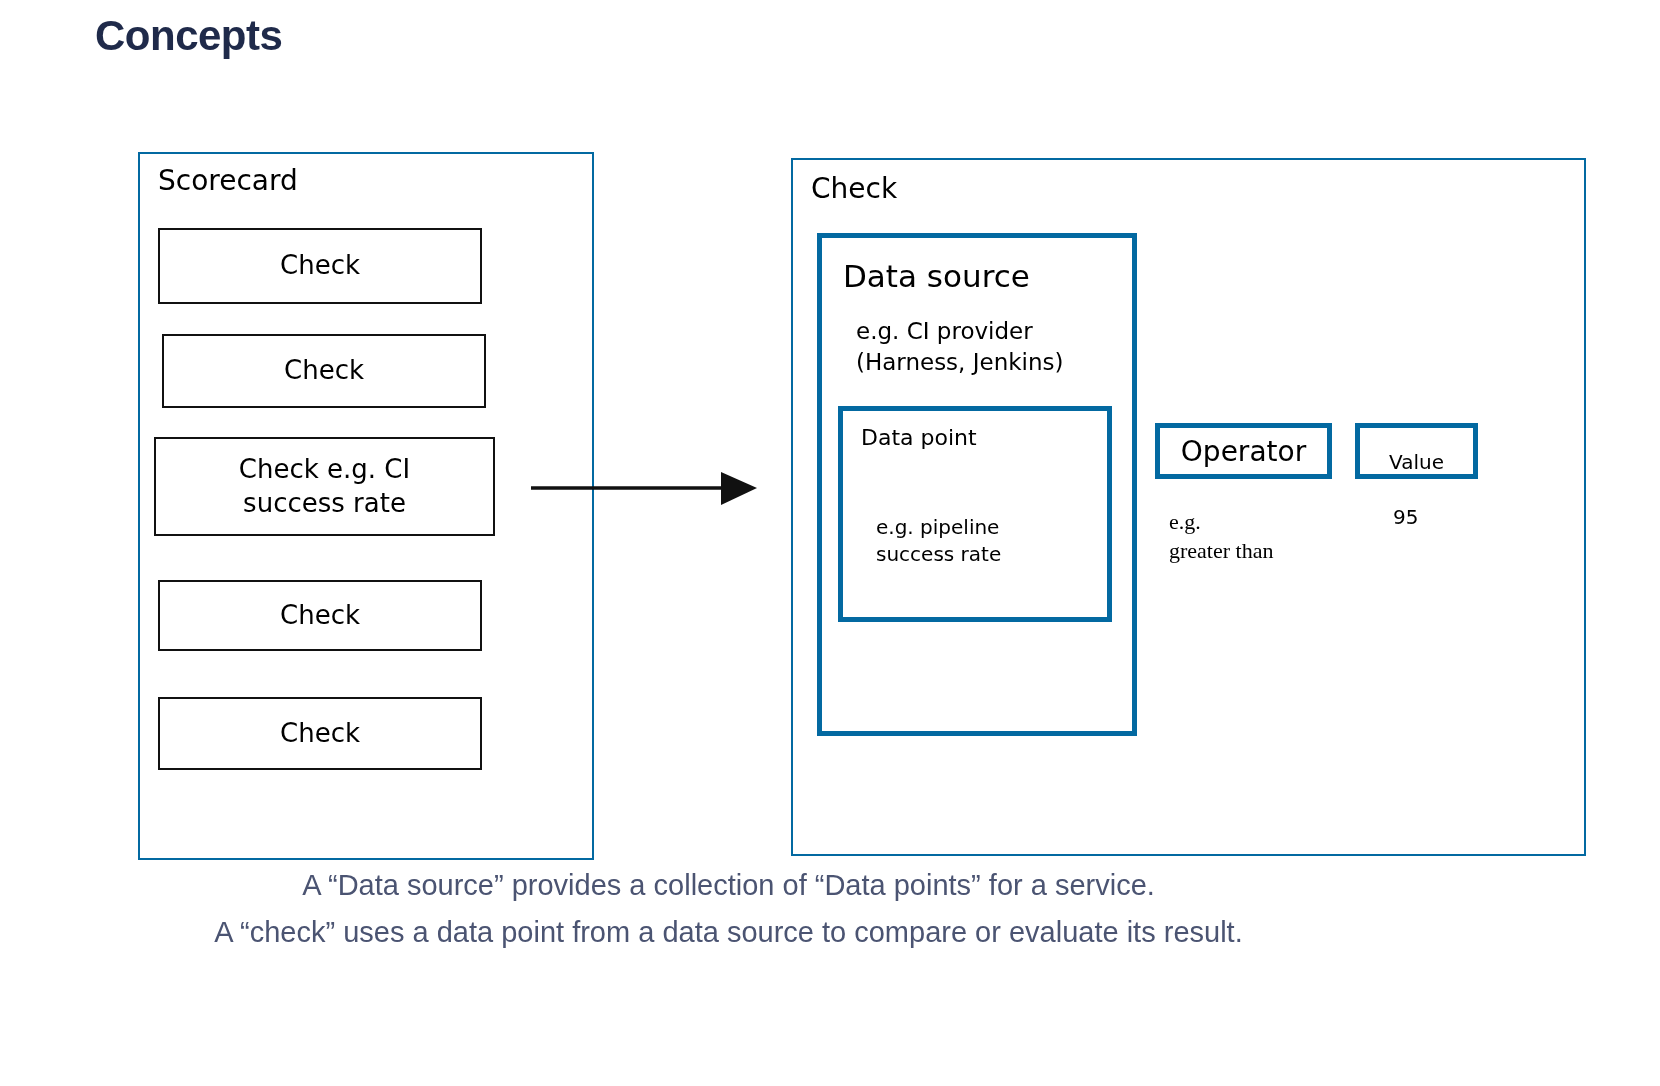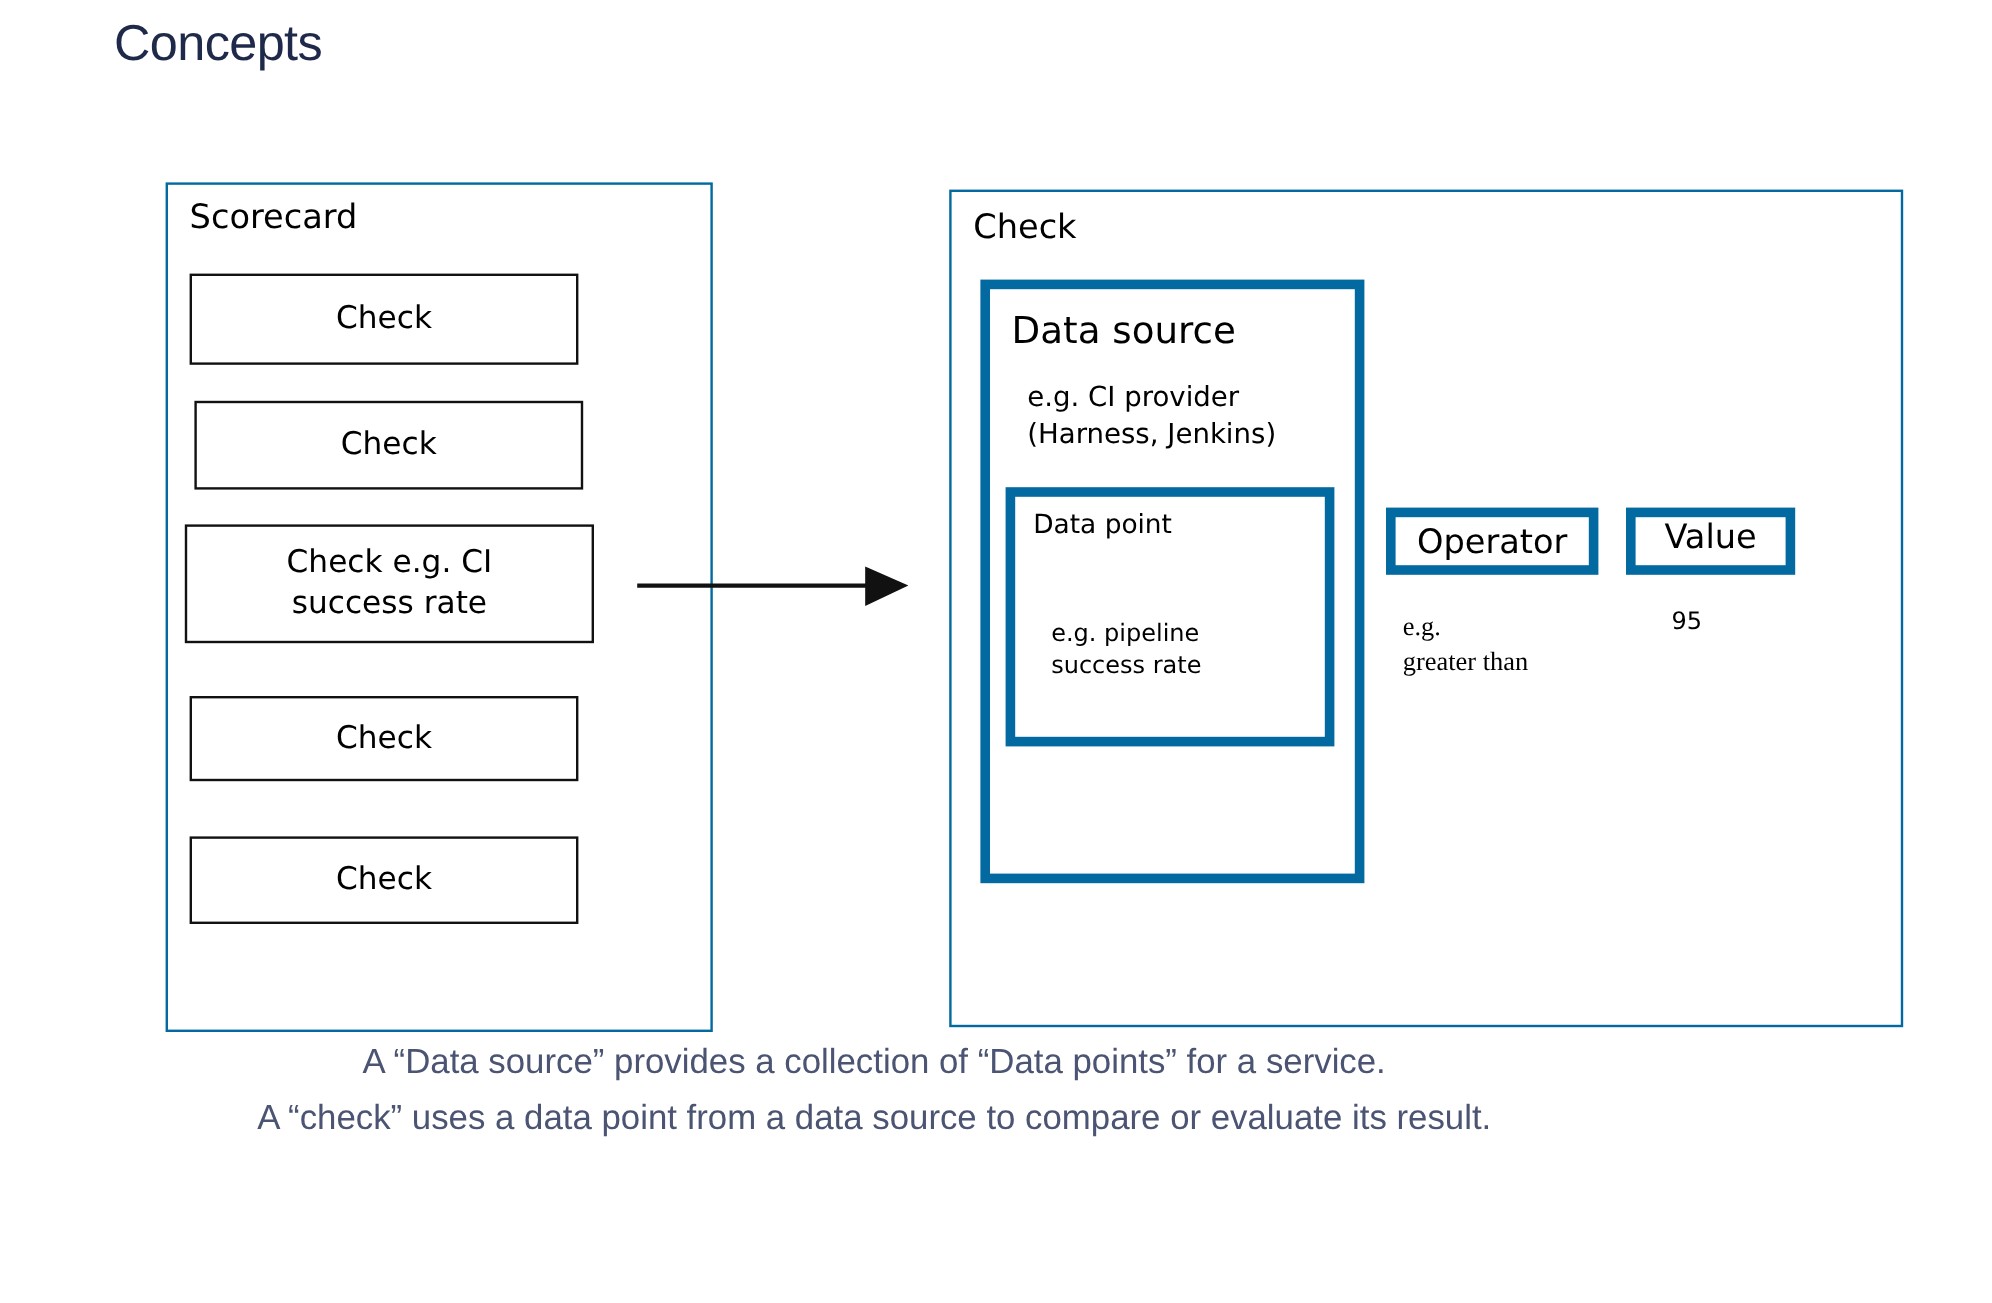--- a/index.html
+++ b/index.html
@@ -15,21 +15,21 @@
     font-family: "DejaVu Sans", sans-serif;
   }
 
   
   #page-title {
     position: absolute;
     left: 95px;
     top: 12px;
     font-family: "Liberation Sans", sans-serif;
     font-size: 42px;
-    font-weight: normal;
+    font-weight: bold;
     color: #1f2a4a;
     letter-spacing: -0.5px;
     line-height: 1.15;
   }
 
   
   #diagram {
     position: absolute;
     left: 0;
     top: 0;
@@ -39,21 +39,21 @@
 
   .hand {
     font-family: "DejaVu Sans", sans-serif;
     color: #000000;
     font-weight: 500;
   }
 
   .box {
     position: absolute;
     box-sizing: border-box;
-    border: 8px solid #0369a1;
+    border: 5px solid #0369a1;
     background: transparent;
   }
 
   .outer-box { border-width: 2px; }
 
   
   #scorecard-box {
     left: 138px;
     top: 152px;
     width: 456px;
@@ -150,26 +150,26 @@
     top: 508px;
     font-size: 22px;
     line-height: 1.3;
     white-space: pre-line;
     font-family: Liberation Serif, serif;
   }
 
   #value-box {
     left: 1355px;
     top: 423px;
-    width: 141px;
+    width: 123px;
     height: 56px;
     display: flex;
-    align-items: flex-start;
+    align-items: flex-end;
     justify-content: center;
-    font-size: 28px;
+    font-size: 20px;
   }
   #value-note {
     position: absolute;
     left: 1393px;
     top: 505px;
     font-size: 20px;
   }
 
   #flow-arrow {
     position: absolute;

